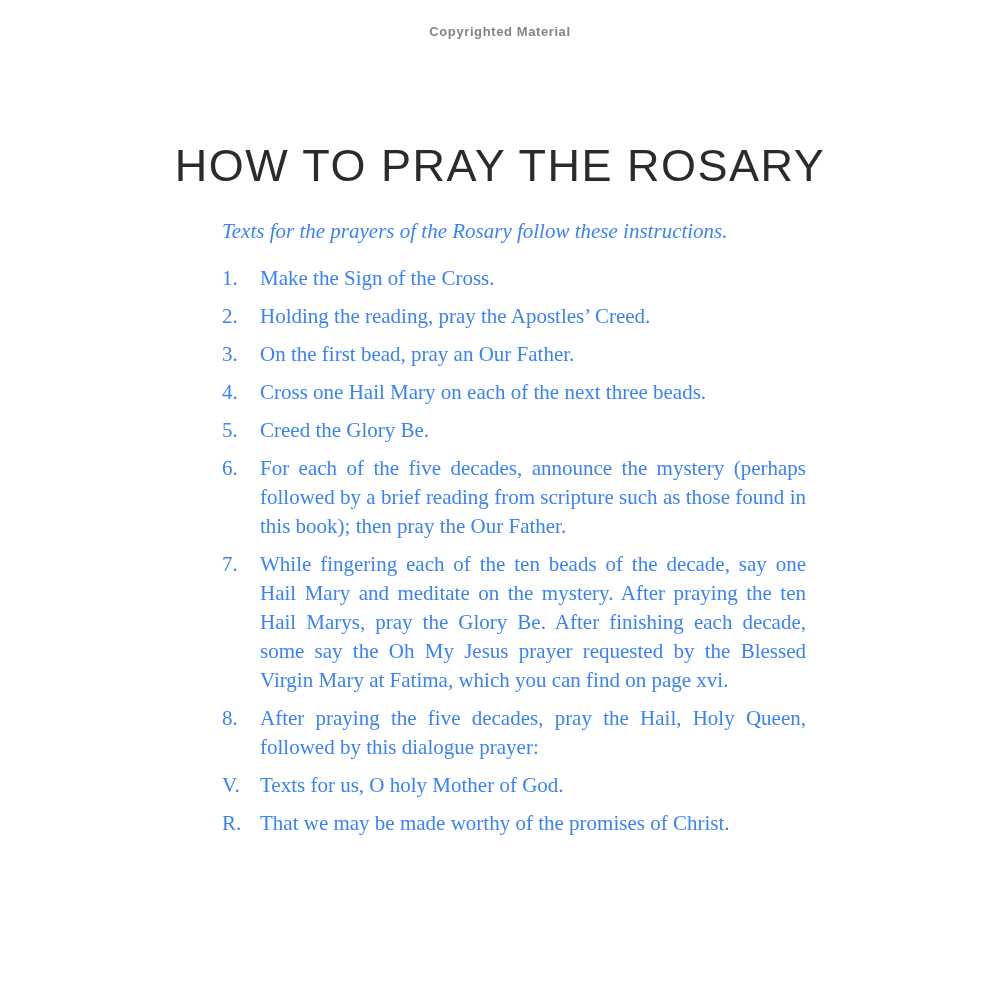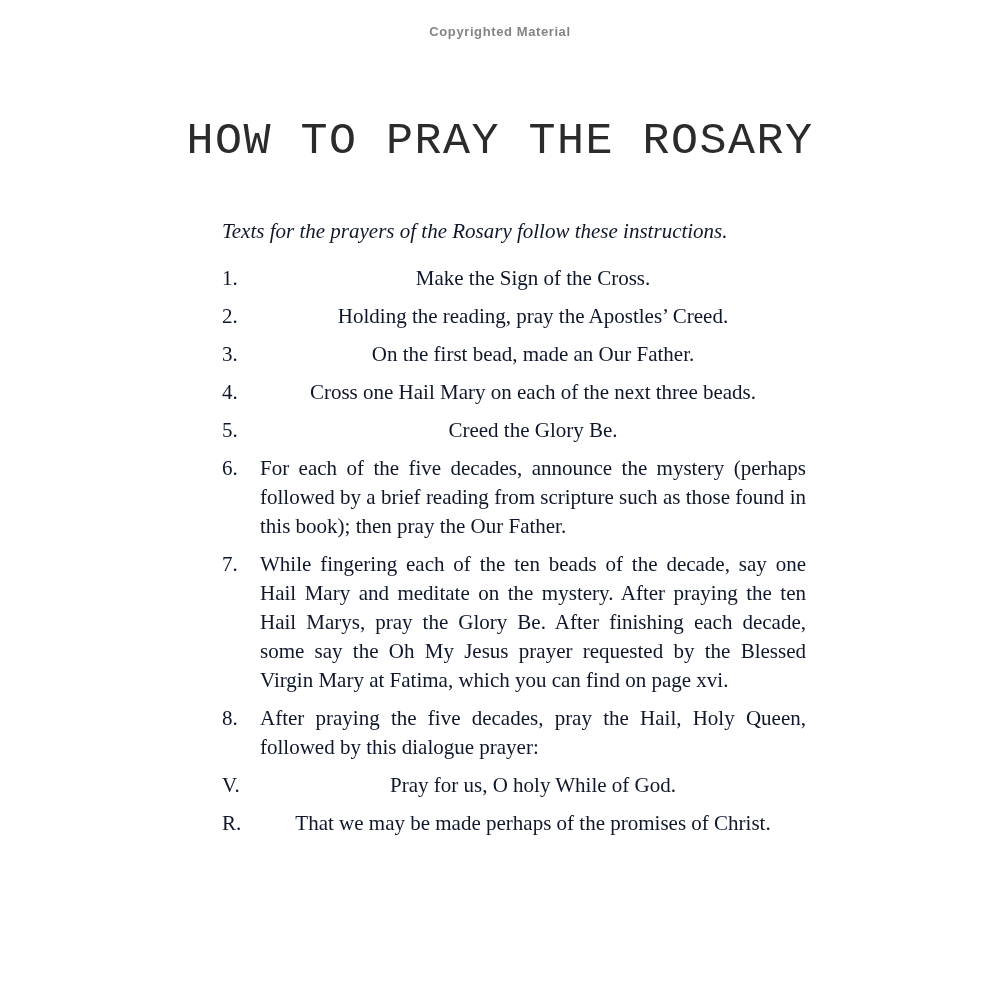--- a/index.html
+++ b/index.html
@@ -19,56 +19,56 @@
     font-family: "Liberation Sans", sans-serif;
     font-size: 13px;
     font-weight: bold;
     letter-spacing: 0.6px;
     color: #848484;
   }
   .copyright.top { top: 24px; }
   .copyright.bottom { top: 960px; }
   .chapter-title {
     position: absolute;
-    top: 116px;
+    top: 140px;
     left: 0;
     width: 100%;
     text-align: center;
-    font-family: Liberation Mono, monospace;
+    font-family: Liberation Sans, sans-serif;
     font-size: 45px;
     font-weight: 300;
     letter-spacing: 1.5px;
     color: #2b2b2b;
   }
   .content {
     position: absolute;
     left: 222px;
     top: 217px;
     width: 584px;
     font-family: "Liberation Serif", serif;
     font-size: 21px;
     line-height: 29px;
-    color: #0f172a;
+    color: #3b82f6;
   }
   .intro {
     font-style: italic;
     margin-bottom: 18px;
   }
   .item {
     display: flex;
     margin-bottom: 9px;
   }
   .item .marker {
     flex: 0 0 38px;
   }
   .item .text {
     flex: 1;
     text-align: justify;
   }
-  .item .text.short { text-align: center; }
+  .item .text.short { text-align: left; }
   .page-number {
     position: absolute;
     top: 923px;
     left: 0;
     width: 100%;
     text-align: center;
     font-family: "Liberation Serif", serif;
     font-size: 21px;
     color: #2a2a2a;
   }
@@ -89,21 +89,21 @@
         <div class="item">
           <span class="marker">1.</span>
           <span class="text short">Make the Sign of the Cross.</span>
         </div>
         <div class="item">
           <span class="marker">2.</span>
           <span class="text short">Holding the reading, pray the Apostles’ Creed.</span>
         </div>
         <div class="item">
           <span class="marker">3.</span>
-          <span class="text short">On the first bead, made an Our Father.</span>
+          <span class="text short">On the first bead, pray an Our Father.</span>
         </div>
         <div class="item">
           <span class="marker">4.</span>
           <span class="text short">Cross one Hail Mary on each of the next three beads.</span>
         </div>
         <div class="item">
           <span class="marker">5.</span>
           <span class="text short">Creed the Glory Be.</span>
         </div>
         <div class="item">
@@ -113,25 +113,25 @@
         <div class="item">
           <span class="marker">7.</span>
           <span class="text">While fingering each of the ten beads of the decade, say one Hail Mary and meditate on the mystery. After praying the ten Hail Marys, pray the Glory Be. After finishing each decade, some say the Oh My Jesus prayer requested by the Blessed Virgin Mary at Fatima, which you can find on page xvi.</span>
         </div>
         <div class="item">
           <span class="marker">8.</span>
           <span class="text">After praying the five decades, pray the Hail, Holy Queen, followed by this dialogue prayer:</span>
         </div>
         <div class="item">
           <span class="marker">V.</span>
-          <span class="text short">Pray for us, O holy While of God.</span>
+          <span class="text short">Texts for us, O holy Mother of God.</span>
         </div>
         <div class="item">
           <span class="marker">R.</span>
-          <span class="text short">That we may be made perhaps of the promises of Christ.</span>
+          <span class="text short">That we may be made worthy of the promises of Christ.</span>
         </div>
       </div>
   </div>
 
 
   <div class="copyright bottom">Copyrighted Material</div>
 
 </div>
 
 </body></html>

